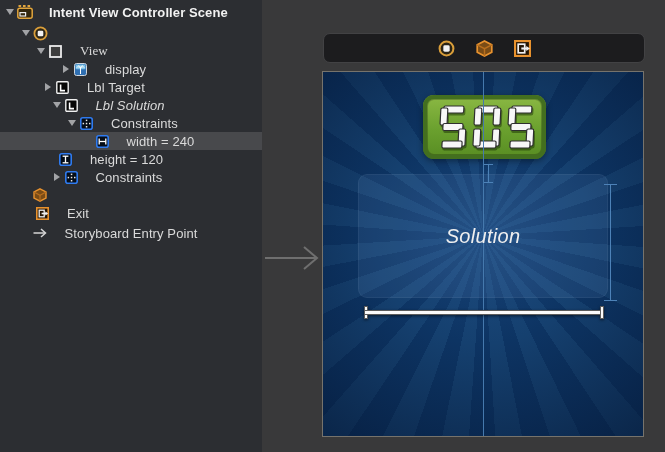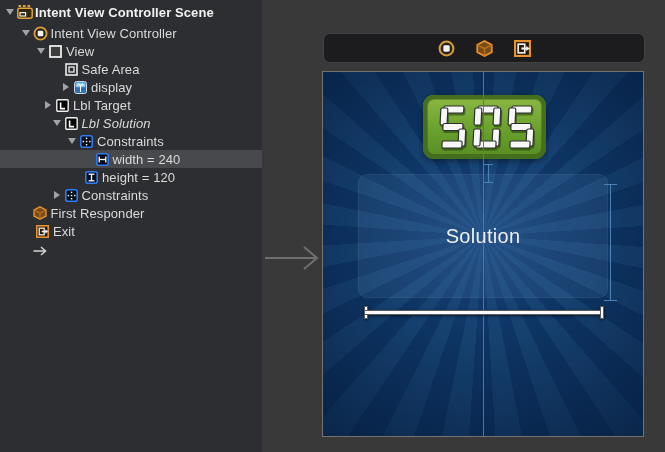--- a/index.html
+++ b/index.html
@@ -7,37 +7,37 @@
   body { font-family:"Liberation Sans", sans-serif; background:#39393a; position:relative; }
 
   
   .sidebar { position:absolute; left:0; top:0; width:262px; height:452px; background:#2c2e32; padding-top:3px; }
   .row { display:flex; align-items:center; height:18px; white-space:nowrap; cursor:default; }
   .row.selected { background:#48494c; }
   .row .tri { width:12px; height:10px; display:inline-flex; align-items:center; justify-content:center; flex:none; }
   .tri.open::before { content:""; border-left:4.5px solid transparent; border-right:4.5px solid transparent; border-top:6px solid #a2a3a6; display:block; }
   .tri.closed::before { content:""; border-top:4.5px solid transparent; border-bottom:4.5px solid transparent; border-left:6px solid #a2a3a6; display:block; }
   .row .icon { width:17px; height:15px; display:inline-flex; align-items:center; justify-content:center; flex:none; }
-  .row .lbl { font-size:13px; color:#dadada; margin-left:2px; letter-spacing:.1px; }
+  .row .lbl { font-size:13px; color:#dadada; margin-left:16px; letter-spacing:.1px; }
   .row.bold .lbl { font-weight:bold; color:#f2f2f2; }
 
   
   .entry-arrow { position:absolute; left:263px; top:245px; width:60px; height:26px; }
 
   
   .dock { position:absolute; left:323px; top:33px; width:322px; height:30px; background:#1c1c1e; border:1px solid #424244; border-radius:7px; display:flex; align-items:center; justify-content:center; gap:20px; }
   .dock-slot { width:18px; height:18px; display:flex; align-items:center; justify-content:center; }
   .dock-slot svg { width:17px; height:17px; }
 
   
   .canvas { position:absolute; left:322px; top:71px; width:322px; height:366px; border:1px solid #76736c; overflow:hidden;
     background:
       radial-gradient(circle at 50% 45%, rgba(46,100,164,.35) 0%, rgba(10,42,84,0) 42%, rgba(3,19,46,.58) 100%),
       repeating-conic-gradient(from 4deg at 50% 45%, #15406f 0deg 7.5deg, #0d3463 7.5deg 15deg),
-      #0d3463; }
+      #0d3463; font-style: italic; }
   .guide-v { position:absolute; left:160px; top:0; width:1px; height:100%; background:#4579ad; z-index:3; }
 
   .lcd { position:absolute; left:100px; top:23px; width:123px; height:64px; border-radius:11px; z-index:2;
     background:linear-gradient(180deg,#8cb944 0%,#6aa02e 55%,#578c22 100%);
     box-shadow: inset 0 0 0 4px #436f1f, inset 0 0 0 5px rgba(0,0,0,.22), 0 2px 6px rgba(0,0,0,.4);
     display:flex; align-items:center; justify-content:center; }
   .lcd svg { width:98px; height:44px; filter:drop-shadow(1.5px 2px 0 rgba(15,35,0,.45)); }
 
   .sol-highlight { position:absolute; left:35px; top:102px; width:250px; height:124px; border-radius:9px; z-index:2;
     background:rgba(150,195,255,.09); box-shadow: inset 0 0 0 1px rgba(255,255,255,.05); }
@@ -80,40 +80,29 @@
       <span class="lbl">Intent View Controller Scene</span>
     </div>
     <div class="row" style="padding-left: 19.5px;">
       <span class="tri open"></span>
       <span class="icon">
         <svg viewBox="0 0 15 15" width="15" height="15">
           <circle cx="7.5" cy="7.5" r="6.1" fill="#2a2416" stroke="#d99e3a" stroke-width="1.8"></circle>
           <rect x="4.7" y="4.7" width="5.6" height="5.6" rx="1.3" fill="#f2f2f2"></rect>
         </svg>
       </span>
-      <span class="lbl">Intent View Controller</span>
-    </div>
-    <div class="row" style="padding-left: 35px;">
+    </div>
+    <div class="row" style="padding-left: 35px; font-family: Liberation Serif, serif;">
       <span class="tri open"></span>
       <span class="icon">
         <svg viewBox="0 0 13 13" width="13" height="13">
           <rect x="1" y="1" width="11" height="11" fill="#3d3d3d" stroke="#ececec" stroke-width="1.8"></rect>
         </svg>
       </span>
       <span class="lbl">View</span>
-    </div>
-    <div class="row" style="padding-left: 50.5px;">
-      <span class="tri none"></span>
-      <span class="icon">
-        <svg viewBox="0 0 13 13" width="13" height="13">
-          <rect x="1" y="1" width="11" height="11" fill="none" stroke="#ececec" stroke-width="1.6"></rect>
-          <rect x="4" y="4" width="5" height="5" fill="none" stroke="#ececec" stroke-width="1.3"></rect>
-        </svg>
-      </span>
-      <span class="lbl">Safe Area</span>
     </div>
     <div class="row" style="padding-left: 60px;">
       <span class="tri closed"></span>
       <span class="icon">
         <svg viewBox="0 0 13 13" width="13" height="13">
           <rect x="0.5" y="0.5" width="12" height="12" rx="2" fill="#2f6fb2" stroke="#cfd6dd" stroke-width="1"></rect>
           <rect x="1.6" y="1.6" width="9.8" height="4.6" rx="1" fill="#7fc4e8"></rect>
           <g stroke="#ffffff" stroke-width="1" fill="none">
             <line x1="6.5" y1="11" x2="6.5" y2="5"></line>
             <path d="M6.5 5 C5 3.6 3.6 3.6 2.6 4.4"></path>
@@ -168,21 +157,21 @@
           <rect x="0.8" y="0.8" width="11.4" height="11.4" rx="2" fill="#050d18" stroke="#2f7bf0" stroke-width="1.6"></rect>
           <g stroke="#fff" stroke-width="1.3">
             <line x1="3.2" y1="6.5" x2="9.8" y2="6.5"></line>
             <line x1="3.2" y1="3.6" x2="3.2" y2="9.4"></line>
             <line x1="9.8" y1="3.6" x2="9.8" y2="9.4"></line>
           </g>
         </svg>
       </span>
       <span class="lbl">width = 240</span>
     </div>
-    <div class="row" style="padding-left: 71px;">
+    <div class="row" style="padding-left: 45px;">
       <span class="tri none"></span>
       <span class="icon">
         <svg viewBox="0 0 13 13" width="13" height="13">
           <rect x="0.8" y="0.8" width="11.4" height="11.4" rx="2" fill="#050d18" stroke="#2f7bf0" stroke-width="1.6"></rect>
           <g stroke="#fff" stroke-width="1.3">
             <line x1="6.5" y1="3.2" x2="6.5" y2="9.8"></line>
             <line x1="3.6" y1="3.2" x2="9.4" y2="3.2"></line>
             <line x1="3.6" y1="9.8" x2="9.4" y2="9.8"></line>
           </g>
         </svg>
@@ -207,21 +196,20 @@
     </div>
     <div class="row" style="padding-left: 19.5px;">
       <span class="tri none"></span>
       <span class="icon">
         <svg viewBox="0 0 14 14" width="14" height="14">
           <polygon points="7,0.8 13,4 13,10 7,13.2 1,10 1,4" fill="#7a4c16" stroke="#e8922e" stroke-width="1.4"></polygon>
           <polyline points="1,4 7,7.2 13,4" fill="none" stroke="#b96f1e" stroke-width="1.2"></polyline>
           <line x1="7" y1="7.2" x2="7" y2="13.2" stroke="#b96f1e" stroke-width="1.2"></line>
         </svg>
       </span>
-      <span class="lbl">First Responder</span>
     </div>
     <div class="row" style="padding-left: 22px;">
       <span class="tri none"></span>
       <span class="icon">
         <svg viewBox="0 0 13 13" width="13" height="13">
           <rect x="0.8" y="0.8" width="11.4" height="11.4" fill="#241505" stroke="#e8922e" stroke-width="1.6"></rect>
           <rect x="3.2" y="3.2" width="5" height="6.6" fill="none" stroke="#f0f0f0" stroke-width="1.3"></rect>
           <line x1="5.6" y1="6.5" x2="10.6" y2="6.5" stroke="#f0f0f0" stroke-width="1.6"></line>
           <polygon points="9.4,4.6 12.2,6.5 9.4,8.4" fill="#f0f0f0"></polygon>
         </svg>
@@ -229,20 +217,21 @@
       <span class="lbl">Exit</span>
     </div>
     <div class="row" style="padding-left: 19.5px; margin-top: 2px;">
       <span class="tri none"></span>
       <span class="icon">
         <svg viewBox="0 0 15 10" width="15" height="10">
           <line x1="0.5" y1="5" x2="12" y2="5" stroke="#d6d6d6" stroke-width="1.5"></line>
           <polyline points="8,1 12.5,5 8,9" fill="none" stroke="#d6d6d6" stroke-width="1.5"></polyline>
         </svg>
       </span>
+      <span class="lbl">Storyboard Entry Point</span>
     </div>
   </div>
 
 <svg class="entry-arrow" viewBox="0 0 60 26">
   <line x1="2" y1="13" x2="53" y2="13" stroke="#6f6f6f" stroke-width="2"></line>
   <polyline points="41,2 54,13 41,24" fill="none" stroke="#6f6f6f" stroke-width="2"></polyline>
 </svg>
 
 <div class="dock" id="dock">
     <span class="dock-slot">

